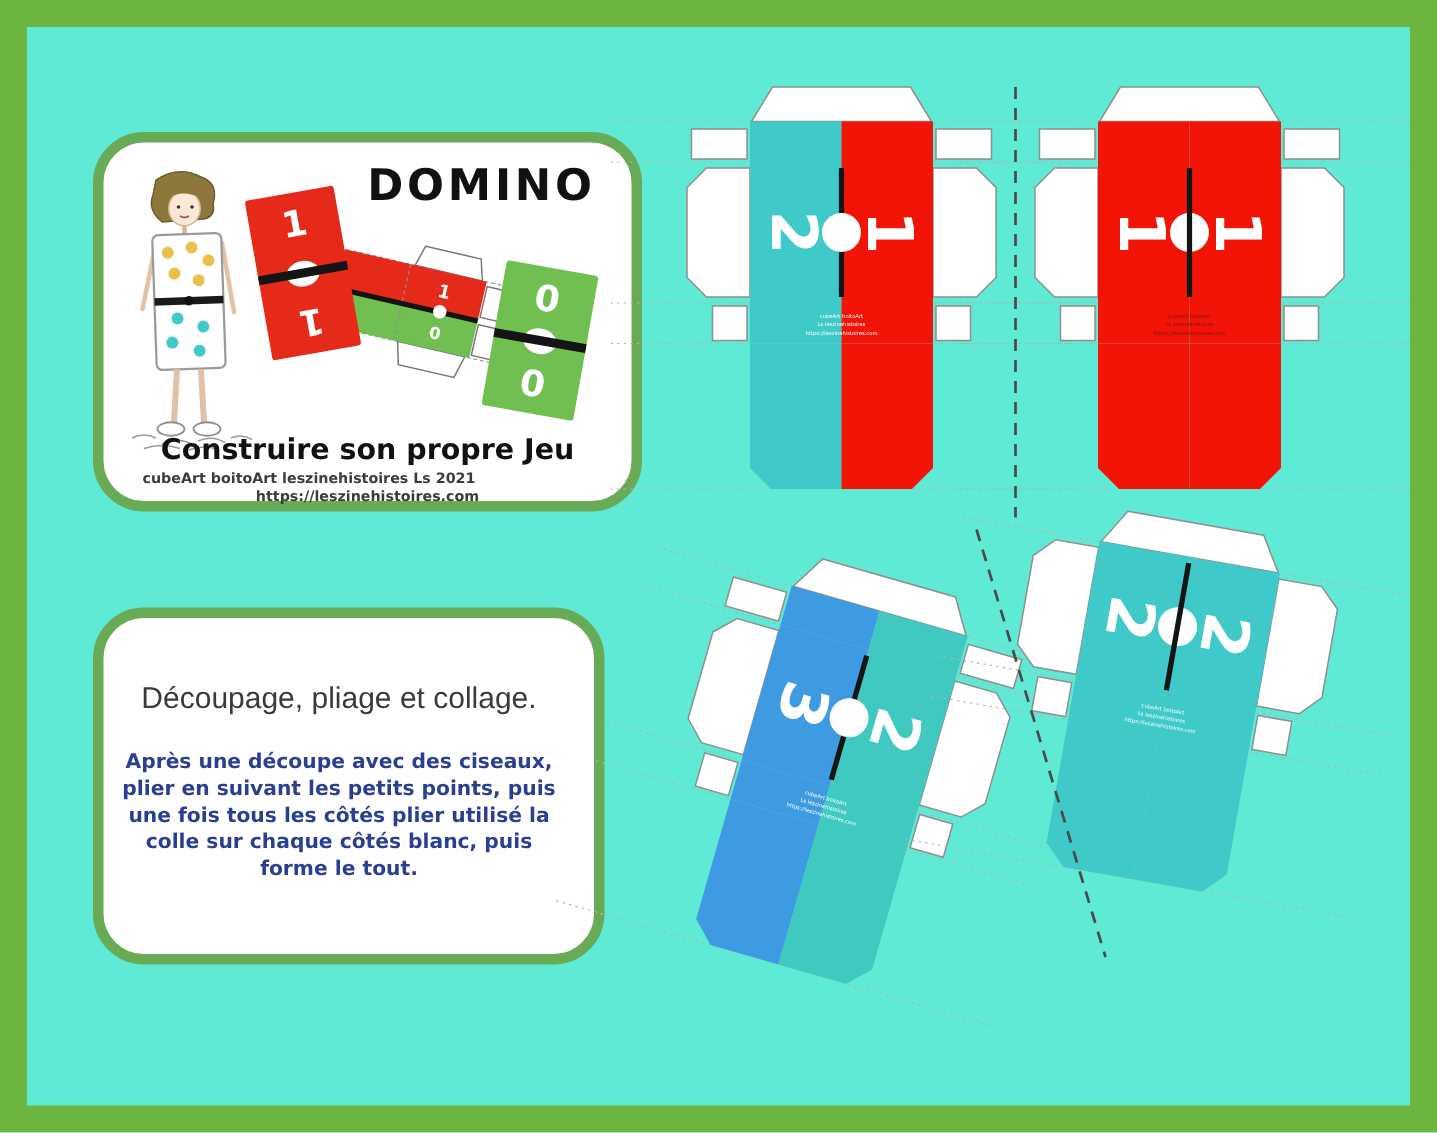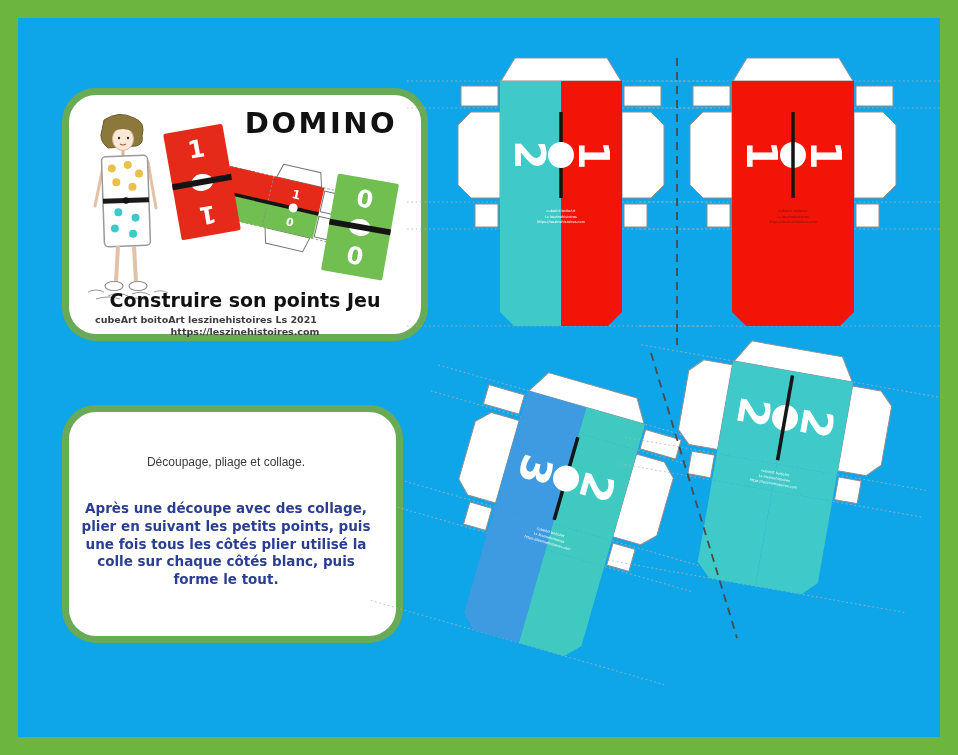--- a/index.html
+++ b/index.html
@@ -1,28 +1,28 @@
 <!DOCTYPE html>
 <html><head>
 <meta charset="utf-8">
 <style>
   html,body{margin:0;padding:0;background:#e8e8e8;}
-  .page{position:relative;width:958px;height:755px;background:#0ea5e9;overflow:hidden;
+  .page{position:relative;width:958px;height:755px;background:#5eead4;overflow:hidden;
         font-family:"DejaVu Sans",sans-serif;}
   .frame{position:absolute;inset:0;border:18px solid #6cb63f;z-index:50;pointer-events:none;}
   .card{position:absolute;border:7px solid #69aa57;border-radius:34px;background:#fff;z-index:2;}
   #card-title{left:62px;top:88px;width:352px;height:239px;}
   #card-instr{left:62px;top:405px;width:327px;height:224px;}
   .abs{position:absolute;}
   #domino-title{left:233px;top:106px;width:176px;text-align:center;font-size:29px;font-weight:800;
      letter-spacing:2.5px;color:#111;z-index:5;}
   #subtitle{left:95px;top:289px;width:300px;text-align:center;font-size:19px;font-weight:800;color:#111;z-index:5;}
   #credit1{left:95px;top:314px;width:300px;text-align:left;font-size:9.5px;font-weight:700;color:#3c3c3c;z-index:5;}
   #credit2{left:95px;top:326px;width:300px;text-align:center;font-size:9.5px;font-weight:700;color:#3c3c3c;z-index:5;}
-  #instr-heading{left:75px;top:455px;width:302px;text-align:center;font-size:12px;color:#3a3a3a;
+  #instr-heading{left:75px;top:455px;width:302px;text-align:center;font-size:20px;color:#3a3a3a;
      font-family:"Liberation Sans",sans-serif;z-index:5;}
   #instr-body{left:80px;top:500px;width:292px;text-align:center;font-size:13.5px;font-weight:700;
      line-height:1.32;z-index:5;}
   .domino{position:absolute;z-index:4;border-radius:2px;}
   .domino .num{position:absolute;left:0;width:100%;text-align:center;color:#fff;font-weight:800;font-size:24px;line-height:1;}
   .domino .num.top{top:9px;}
   .domino .num.bottom{bottom:9px;transform:rotate(180deg);}
   .domino .pip{position:absolute;left:50%;top:50%;width:22px;height:17px;margin:-8.5px 0 0 -11px;
      background:#fff;border-radius:50%;}
   .domino .bar{position:absolute;left:0;right:0;top:50%;height:6px;margin-top:-3px;background:#141414;}
@@ -98,27 +98,27 @@
     <rect x="126" y="26" width="12" height="38" fill="#fff" stroke="#777" stroke-width="1" stroke-dasharray="3 2"></rect>
     <rect id="mini-top" x="10" y="18" width="97" height="26" fill="#e52a1a"></rect>
     <rect id="mini-bottom" x="10" y="44" width="97" height="26" fill="#71bf50"></rect>
     <line x1="55" y1="18" x2="55" y2="70" stroke="#8f8f8f" stroke-width="0.8" stroke-dasharray="2.5 2"></line>
     <rect x="10" y="43" width="97" height="3.5" fill="#141414"></rect>
     <circle cx="81" cy="44.5" r="4.5" fill="#fff"></circle>
     <text x="81" y="35" text-anchor="middle" font-size="12" font-weight="bold" fill="#fff">1</text>
     <text x="81" y="63" text-anchor="middle" font-size="11" font-weight="bold" fill="#fff">0</text>
   </svg>
 
-  <div class="abs" id="subtitle">Construire son points Jeu</div>
+  <div class="abs" id="subtitle">Construire son propre Jeu</div>
   <div class="abs" id="credit1">cubeArt boitoArt leszinehistoires Ls 2021</div>
   <div class="abs" id="credit2">https://leszinehistoires.com</div>
 
   <div class="card" id="card-instr"></div>
   <div class="abs" id="instr-heading">Découpage, pliage et collage.</div>
-  <div class="abs" id="instr-body" style="color: rgb(43, 63, 146);">Après une découpe avec des collage, plier en suivant les petits points, puis une fois tous les côtés plier utilisé la colle sur chaque côtés blanc, puis forme le tout.</div>
+  <div class="abs" id="instr-body" style="color: rgb(43, 63, 146);">Après une découpe avec des ciseaux, plier en suivant les petits points, puis une fois tous les côtés plier utilisé la colle sur chaque côtés blanc, puis forme le tout.</div>
 
   <div id="templates-area">
       <svg width="308" height="280" viewBox="0 0 308 280" class="net" style="left: 407px; top: 55px; transform: rotate(0deg);">
         <line x1="0" y1="26" x2="308" y2="26" stroke="#b3b3b3" stroke-width="0.8" stroke-dasharray="1.6 2.8"></line>
         <line x1="0" y1="53" x2="308" y2="53" stroke="#b3b3b3" stroke-width="0.8" stroke-dasharray="1.6 2.8"></line>
         <line x1="0" y1="147" x2="308" y2="147" stroke="#b3b3b3" stroke-width="0.8" stroke-dasharray="1.6 2.8"></line>
         <line x1="0" y1="174" x2="308" y2="174" stroke="#b3b3b3" stroke-width="0.8" stroke-dasharray="1.6 2.8"></line>
         <line x1="0" y1="271" x2="308" y2="271" stroke="#b3b3b3" stroke-width="0.8" stroke-dasharray="1.6 2.8"></line>
         <polygon points="108,3 200,3 214,26 94,26" fill="#fff" stroke="#8f8f8f" stroke-width="1"></polygon>
         <rect x="54" y="31" width="37" height="20" fill="#fff" stroke="#8f8f8f" stroke-width="1"></rect>

